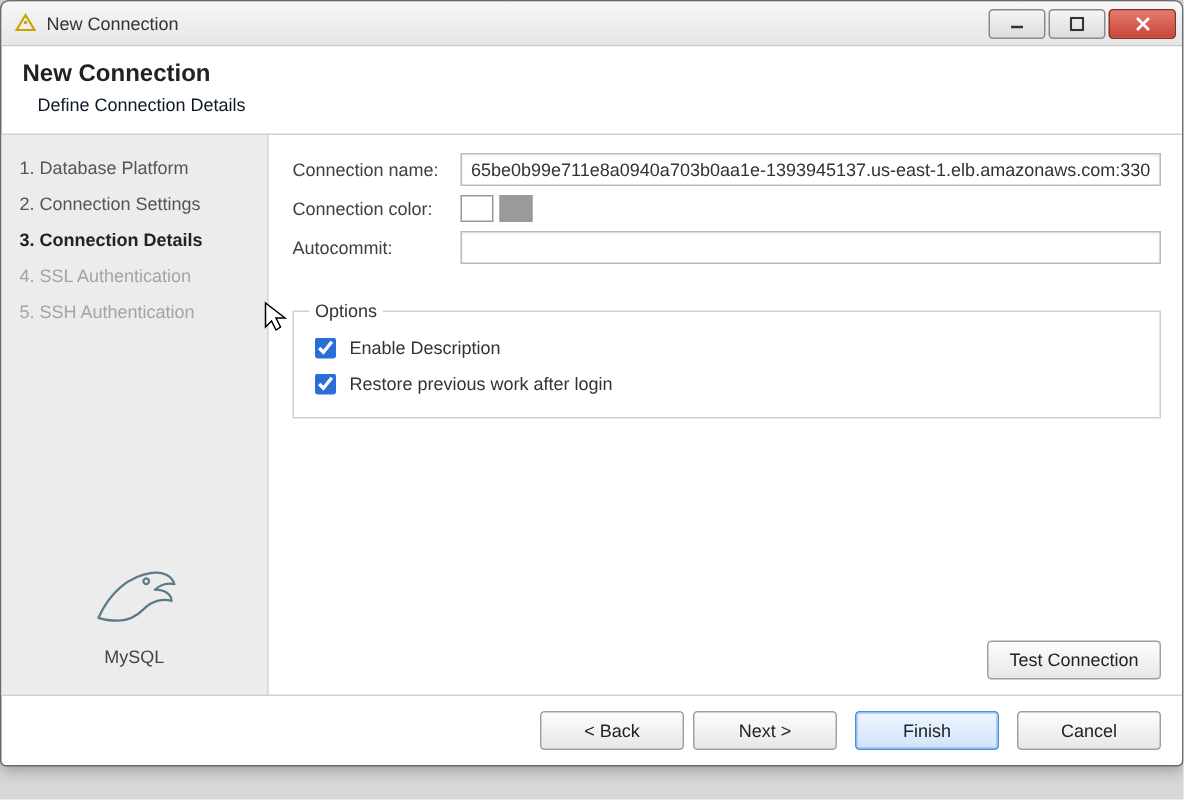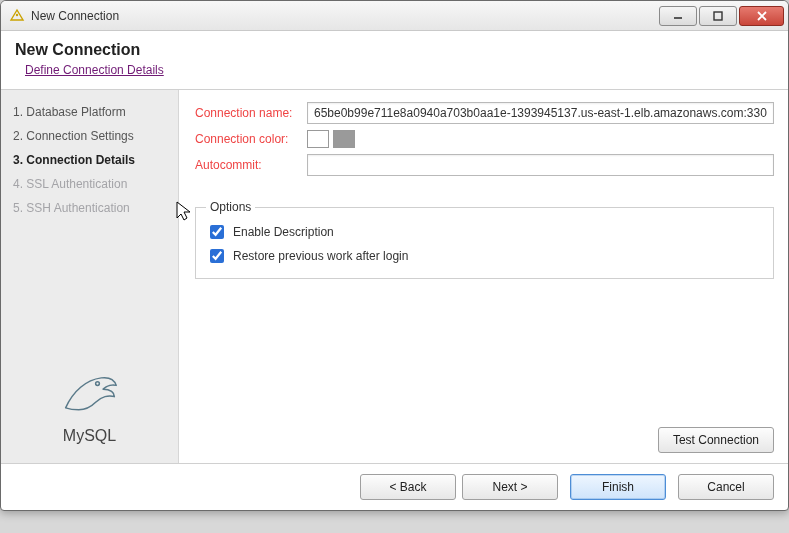--- a/index.html
+++ b/index.html
@@ -56,21 +56,21 @@
   .header {
     padding: 10px 14px 12px 14px;
     border-bottom: 1px solid #d0d0d0;
   }
   .header h1 {
     margin: 0 0 4px 0;
     font-size: 16px;
     font-weight: bold;
     color: #222;
   }
-  .header .sub { color:#701a75; padding-left: 10px; text-decoration: underline; }
+  .header .sub { color:#0f172a; padding-left: 10px; }
   
   .body {
     flex:1;
     display:flex;
     min-height:0;
   }
   .sidebar {
     width: 178px;
     background: #ececec;
     border-right: 1px solid #d6d6d6;
@@ -84,31 +84,31 @@
     cursor: default;
   }
   .step.active { font-weight: bold; color:#222; }
   .step.disabled { color:#a4a4a8; }
   .sidebar-spacer { flex:1; }
   .sidebar-logo {
     display:flex; flex-direction:column; align-items:center;
     padding: 10px 0 18px 0;
   }
   .sidebar-logo svg { width:60px; height:60px; }
-  .sidebar-logo .logo-label { margin-top:6px; color:#444; font-size:16px; }
+  .sidebar-logo .logo-label { margin-top:6px; color:#444; font-size:12px; }
   
   .main {
     flex:1;
     padding: 12px 14px 10px 16px;
     display:flex; flex-direction:column;
     min-width:0;
     position:relative;
   }
   .form-row { display:flex; align-items:center; margin-bottom:6px; }
-  .form-row .label { width:112px; color:#ef4444; }
+  .form-row .label { width:112px; color:#404040; }
   .form-row input[type=text] {
     flex:1;
     height:22px;
     border:1px solid #b9b9b9;
     box-shadow: inset 0 1px 2px rgba(0,0,0,0.07);
     padding: 0 6px;
     font: inherit;
     color:#333;
     background:#fff;
   }

